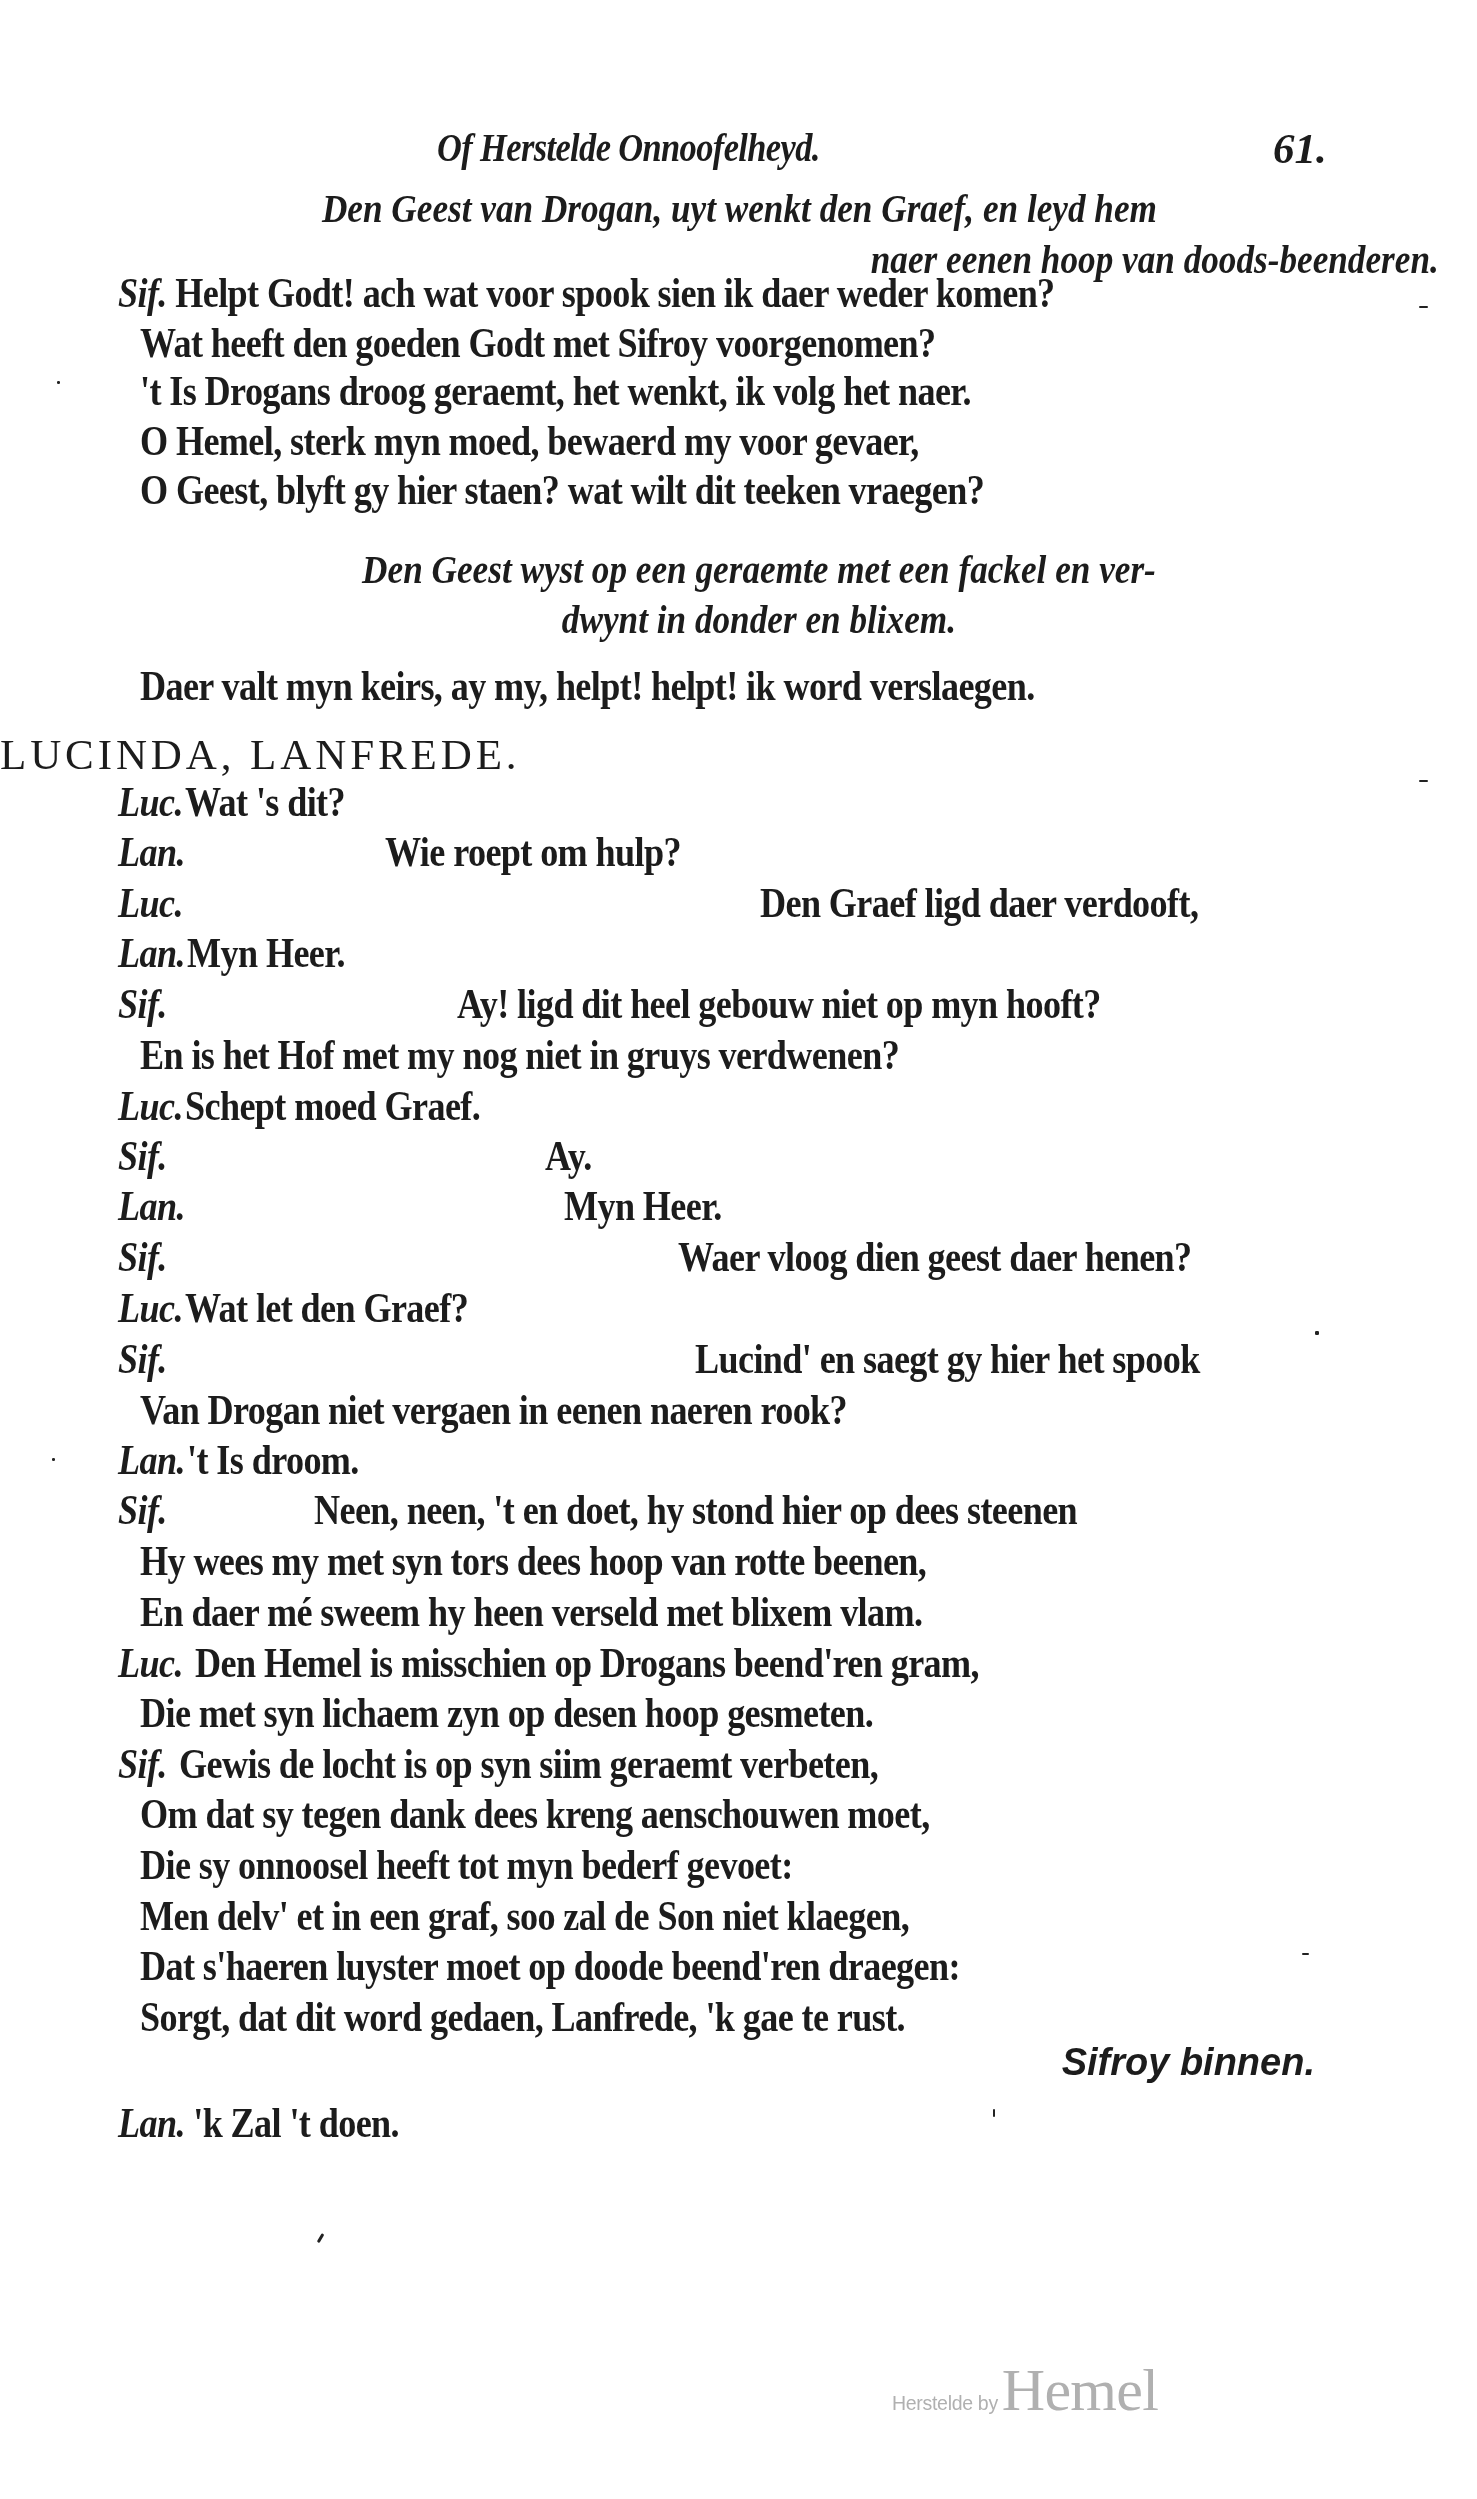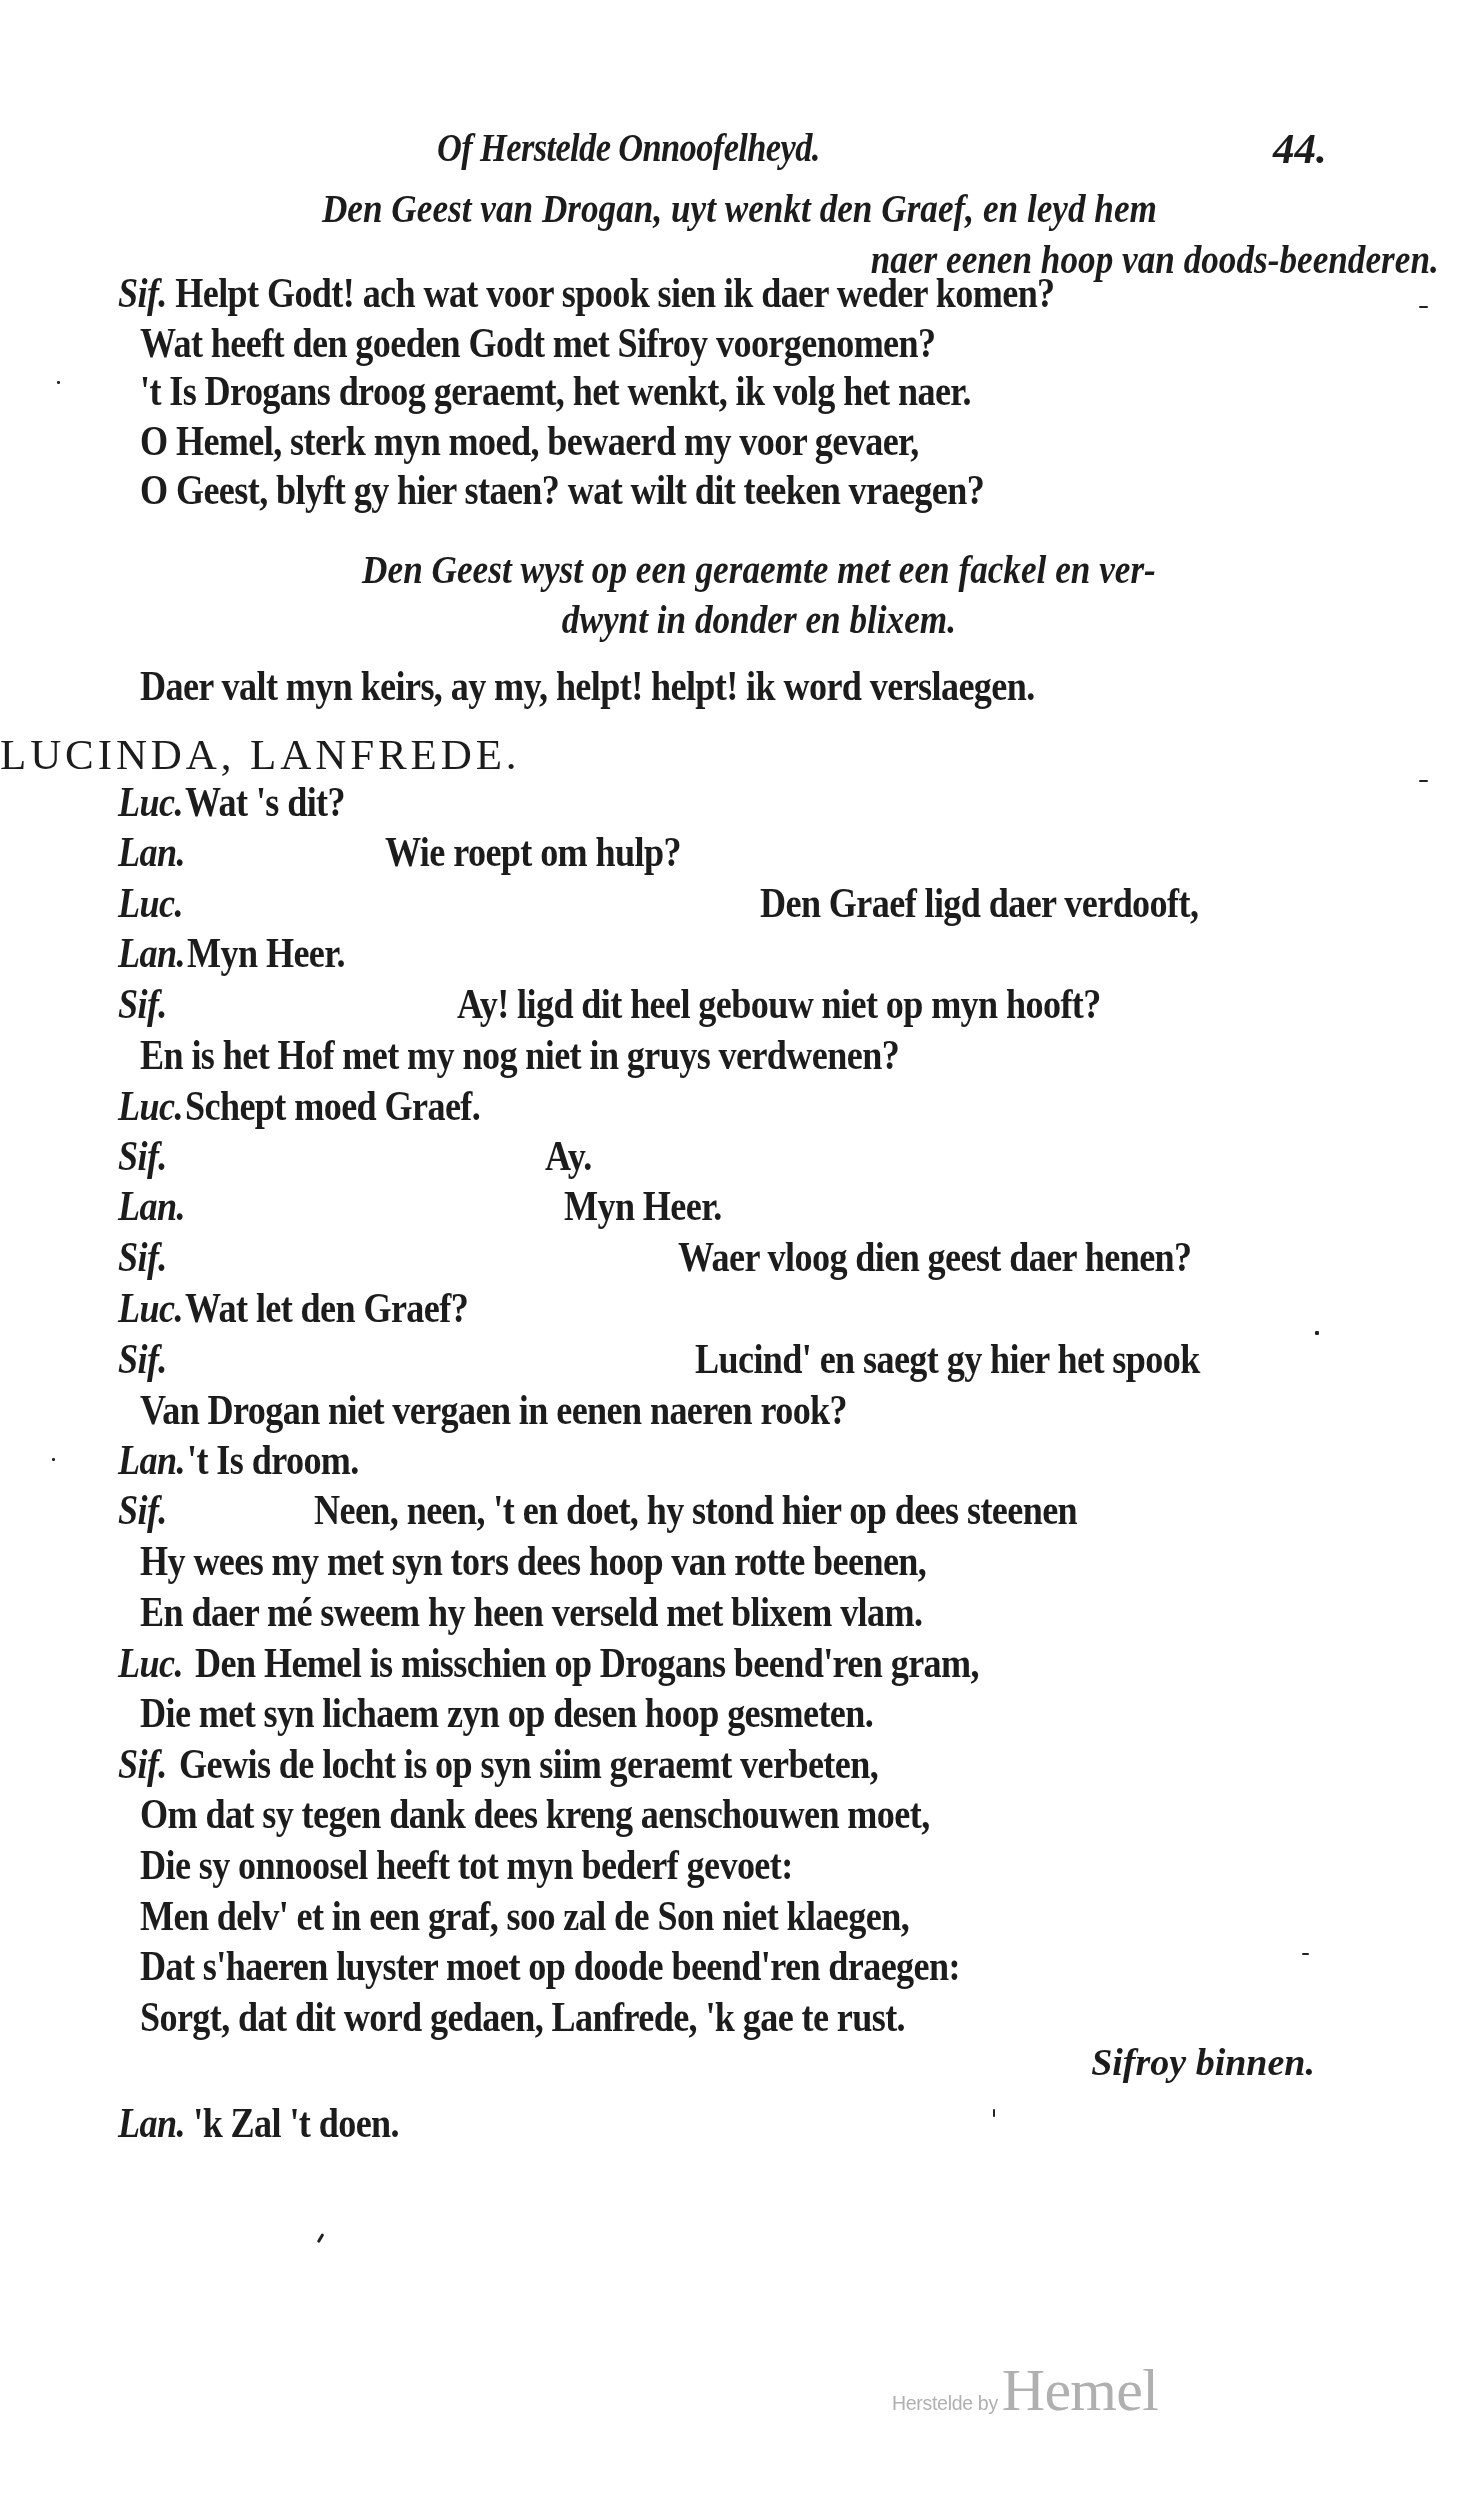--- a/index.html
+++ b/index.html
@@ -27,38 +27,38 @@
       font-size: 40px; line-height: 47px;
       transform: scaleX(0.88); transform-origin: center top;
     }
     .act-heading {
       position: absolute; left: 0; width: 1478px; 
       font-family: "Liberation Serif", serif; font-weight: normal;
       font-size: 43px; letter-spacing: 3.9px; line-height: 47px;
     }
     .exit {
       position: absolute; right: 163px;
-      font-family: Liberation Serif, serif; font-weight: bold; font-style: italic;
+      font-family: Liberation Sans, sans-serif; font-weight: bold; font-style: italic;
       font-size: 38px; line-height: 47px;
     }
     .watermark {
       position: absolute; left: 892px; top: 2356px; color: #b0b0b0;
       font-family: "Liberation Sans", sans-serif; white-space: nowrap;
     }
     .watermark .small { font-size: 19.5px; letter-spacing: -0.3px; vertical-align: baseline; }
     .watermark .big { font-family: "Liberation Serif", serif; font-size: 60px; letter-spacing: -0.7px; margin-left: 3.9px; }
     .speck { position: absolute; background: #222; border-radius: 1.3px; }
   </style>
 </head>
 <body>
 
 <div class="page">
 
   <div class="line ital hdr" style="left:437px; top:124px;">Of Herstelde Onnoofelheyd.</div>
-  <div class="pagenum" style="left:1273px; top:124px;">44.</div>
+  <div class="pagenum" style="left:1273px; top:124px;">61.</div>
 
   <div class="center-block" style="top:185px;">
     <div><span class="cl">Den Geest van Drogan, uyt wenkt den Graef, en leyd hem</span></div>
     <div style="margin-top:4px;text-align:right;"><span class="cl">naer eenen hoop van doods-beenderen.</span></div>
   </div>
 
   <div class="line" style="left:118px; top:270px;">
     <span class="speaker">Sif.</span>
     <span>Helpt Godt! ach wat voor spook sien ik daer weder komen?</span>
   </div>

